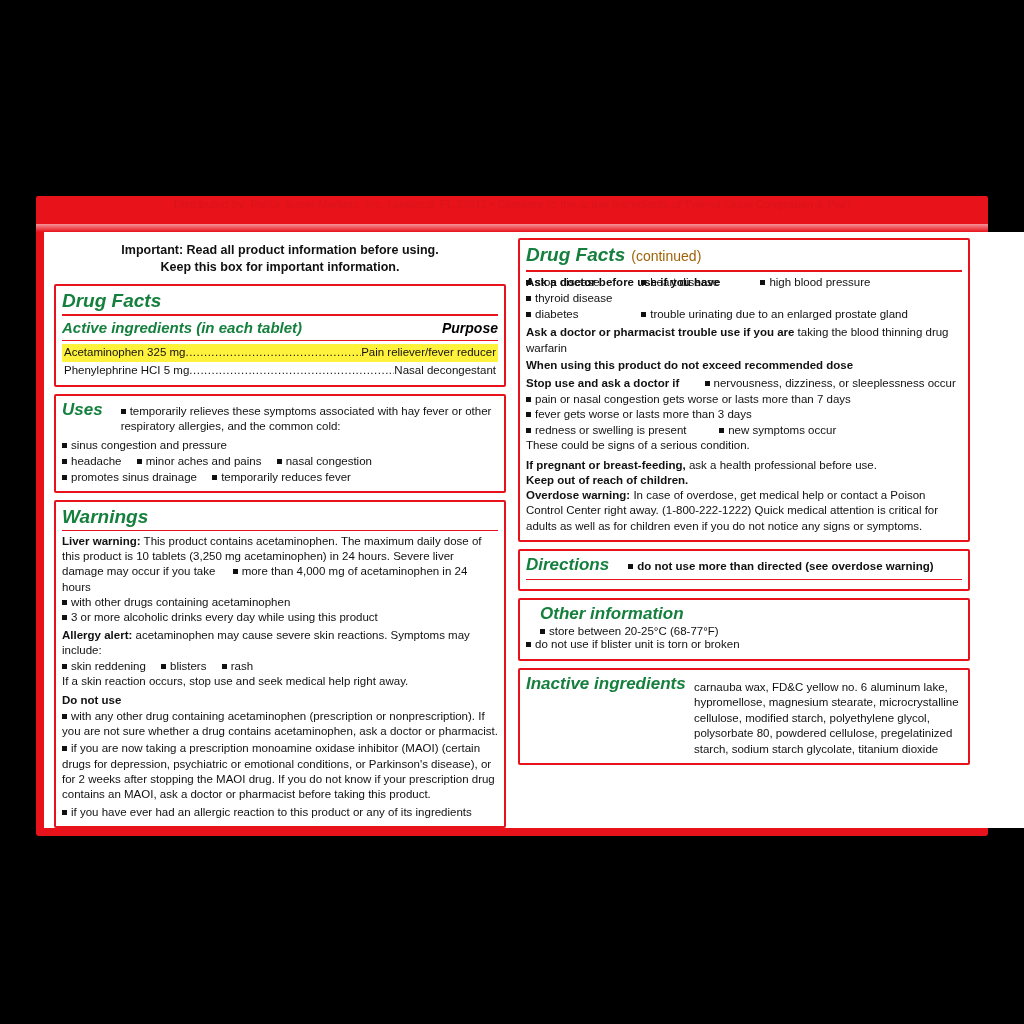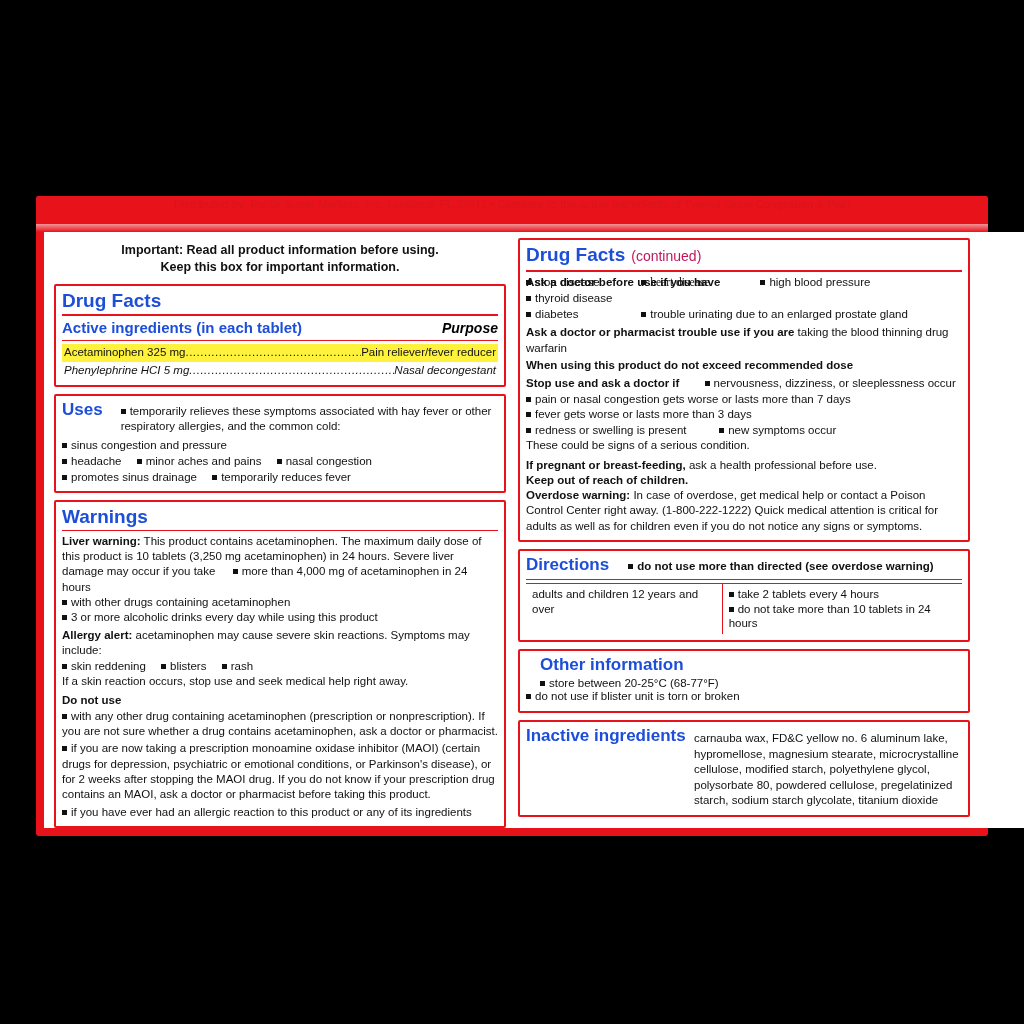--- a/index.html
+++ b/index.html
@@ -47,40 +47,40 @@
   }
 
   .panel{
     border:2.5px solid #e8121a;
     border-radius:2px;
     padding:4px 6px 6px 6px;
     margin-bottom:7px;
     box-sizing:border-box;
   }
   .hdr{
-    color:#1d4ed8;font-weight:bold;
+    color:#15803d;font-style:italic;font-weight:bold;
     font-size:17px;line-height:1.1;margin:1px 0 2px 0;
   }
   .hdr-lg{font-size:19px;}
   .rule{height:2px;background:#e8121a;margin:2px 0 3px 0;}
   .rule-thin{height:1px;background:#e8121a;margin:2px 0 3px 0;}
 
   .row-between{display:flex;justify-content:space-between;align-items:baseline;}
   .purpose{color:#000000;font-weight:bold;font-style:italic;font-size:14px;}
 
   .ing-hi{
     background:#fff23d;
     font-size:11.5px;color:#111;line-height:1.35;
     padding:1px 2px;
     display:flex;justify-content:space-between;white-space:nowrap;
     overflow:hidden;
   }
   .ing{
     font-size:11.5px;color:#111;line-height:1.35;padding:1px 2px;
-    display:flex;justify-content:space-between;white-space:nowrap;overflow:hidden;font-style:italic;
+    display:flex;justify-content:space-between;white-space:nowrap;overflow:hidden;
   }
   .dots{flex:1;overflow:hidden;white-space:nowrap;letter-spacing:.5px;}
 
   .txt{font-size:11.5px;color:#111;line-height:1.33;}
   .txt b{font-weight:bold;}
   .bul::before{
     content:"";display:inline-block;width:5px;height:5px;background:#111;
     margin-right:4px;vertical-align:1px;
   }
   .flow{font-size:11.5px;color:#111;line-height:1.4;}
@@ -100,21 +100,21 @@
   .dtable tr:first-child td{border-top:1px solid #e8121a;}
   .dtable tr:last-child td{border-bottom:none;}
 
   .dir-head{display:flex;align-items:baseline;}
   .dir-head .note{font-size:11.5px;font-weight:bold;color:#111;margin-left:7px;padding-left:12px;}
   .oi-head{display:flex;align-items:baseline;flex-direction:column;}
   .oi-head .note{font-size:11.5px;color:#111;margin-left:14px;}
   .inact-head{display:flex;align-items:baseline;}
   .inact-head .note{font-size:11.5px;color:#111;margin-left:10px;}
   .mini{font-size:11.5px;color:#111;line-height:1.35;}
-  .cont{color:#be185d;font-style:normal;font-weight:normal;font-size:14px;}
+  .cont{color:#a16207;font-style:normal;font-weight:normal;font-size:14px;}
 </style>
 </head>
 <body>
 
 <div class="box"></div>
 <div class="top-strip">
   <div class="top-strip-text">Distributed by: Publix Super Markets, Inc. Lakeland, FL 33811  •  Compare to the active ingredients of Tylenol Sinus Congestion &amp; Pain</div>
 </div>
 <div class="sheen"></div>
 
@@ -201,21 +201,21 @@
       </div>
       <div class="rule"></div>
 
       <div class="txt bold">Ask a doctor before use if you have</div>
       <div class="grid2" style="visibility: hidden; height: 0px; overflow: hidden;">
 
         <div class="cell" style="width:0;"></div>
       </div>
       <div class="flow" style="margin-top:-16px;">
         <span class="item bul" style="width:100px;display:inline-block;">stop disease</span>
-        <span class="item bul" style="width:104px;display:inline-block;font-family:Liberation Serif, serif;">heart disease</span>
+        <span class="item bul" style="width:104px;display:inline-block;">heart disease</span>
         <span class="item bul" style="width:128px;display:inline-block;">high blood pressure</span>
         <span class="item bul">thyroid disease</span><br>
         <span class="item bul" style="width:100px;display:inline-block;">diabetes</span>
         <span class="item bul">trouble urinating due to an enlarged prostate gland</span>
       </div>
 
       <div class="txt" style="margin-top:3px;">
         <b>Ask a doctor or pharmacist trouble use if you are</b>
         <span>taking the blood thinning drug warfarin</span>
       </div>
@@ -245,27 +245,20 @@
     </div>
 
     <div class="panel">
       <div class="dir-head">
         <div class="hdr">Directions</div>
         <div class="note"><span class="bul">do not use more than directed (see overdose warning)</span></div>
       </div>
       <div class="rule-thin"></div>
       <table class="dtable">
         <tbody>
-            <tr>
-          <td class="left">adults and children 12 years and over</td>
-          <td>
-            <span class="bul">take 2 tablets every 4 hours</span><br>
-            <span class="bul">do not take more than 10 tablets in 24 hours</span>
-          </td>
-        </tr>
       </tbody>
         </table>
     </div>
 
     <div class="panel">
       <div class="oi-head">
         <div class="hdr">Other information</div>
         <div class="note"><span class="bul">store between 20-25°C (68-77°F)</span></div>
       </div>
       <div class="mini"><span class="bul">do not use if blister unit is torn or broken</span></div>

